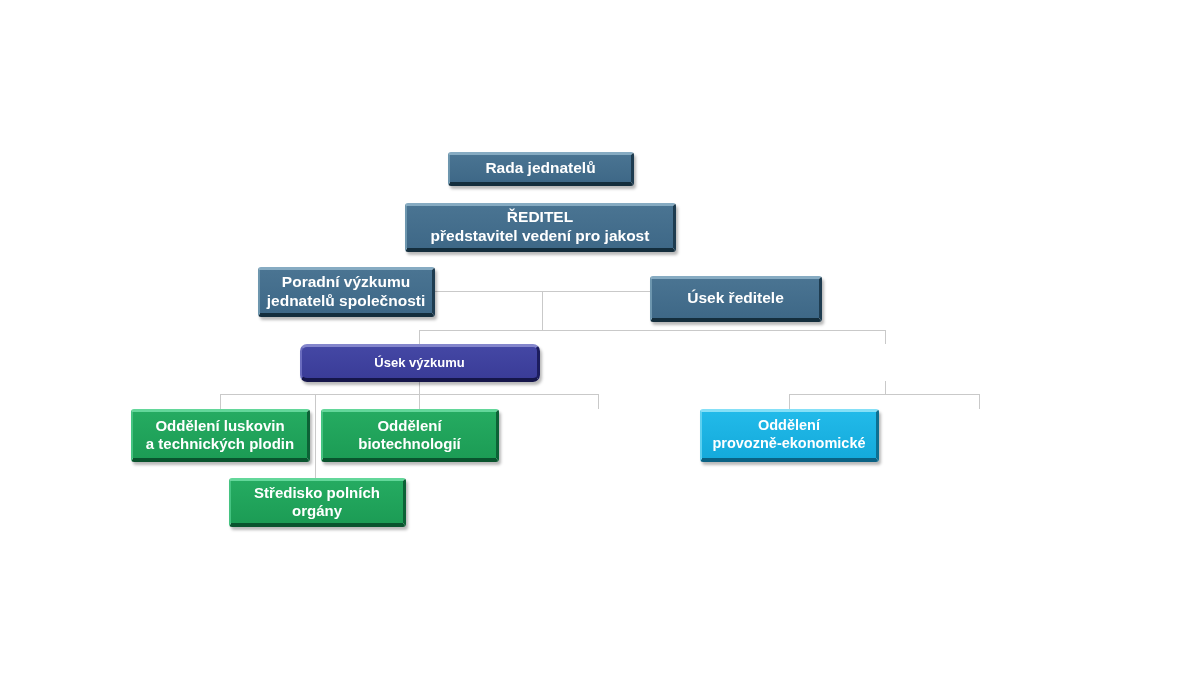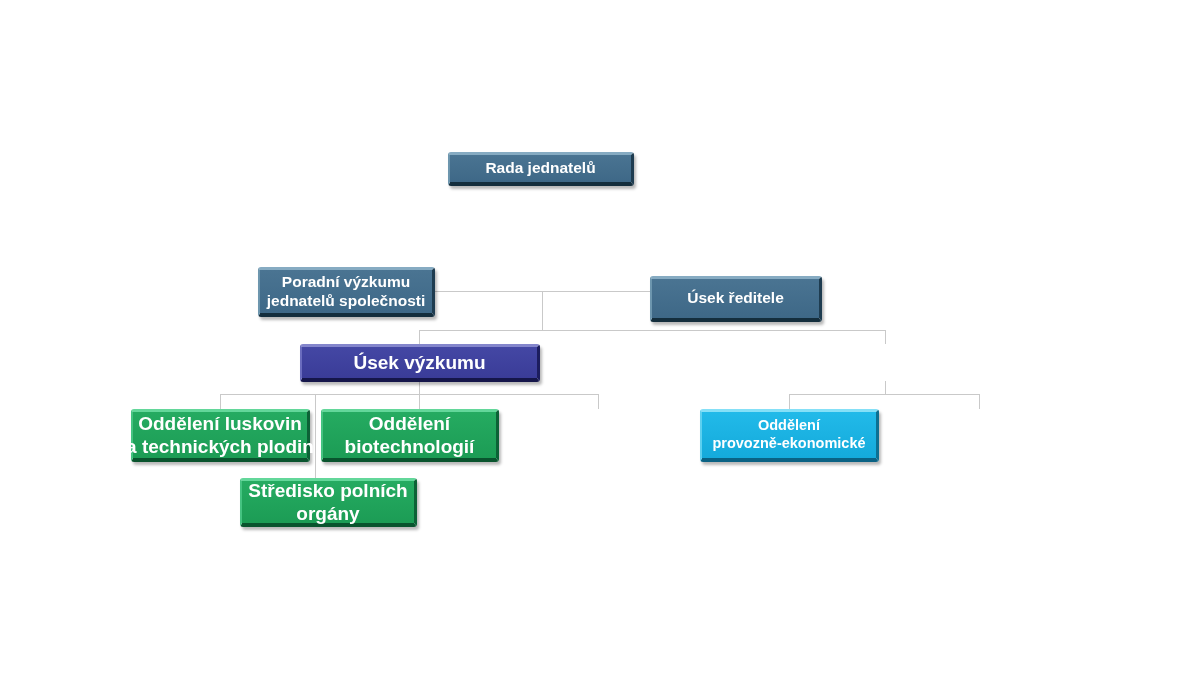--- a/index.html
+++ b/index.html
@@ -19,27 +19,28 @@
   .steel{
     background:linear-gradient(#4a7492,#3e6887);
     border-top:3px solid #86abc2;border-left:2px solid #6d96ae;
     border-right:3px solid #1e3c50;border-bottom:4px solid #142e3d;
     font-size:15.5px;
   }
   .indigo{
     background:linear-gradient(#4447a4,#3a3c98);
     border-top:3px solid #8486cc;border-left:2px solid #6a6cbe;
     border-right:3px solid #1c1d5e;border-bottom:4px solid #15164a;
-    font-size:19px;
+    font-size:13px;
+    border-radius:7px;
   }
   .green{
     background:linear-gradient(#25ab61,#1c9c55);
     border-top:3px solid #63d79a;border-left:2px solid #45c381;
     border-right:3px solid #0c6236;border-bottom:4px solid #09542e;
-    font-size:19px;
+    font-size:15px;
   }
   .cyan{
     background:linear-gradient(#22bae9,#14aadb);
     border-top:3px solid #85e0f7;border-left:2px solid #5cd0f0;
     border-right:3px solid #0c7092;border-bottom:4px solid #0a6284;
     font-size:14.5px;
   }
   .cline{position:absolute;background:#c9c9c9;}
   .cline.h{height:1px;}
   .cline.v{width:1px;}
@@ -64,20 +65,26 @@
   <div class="cline h" style="left:789px;top:394px;width:190px"></div>
   <div class="cline v" style="left:789px;top:394px;height:15px"></div>
   <div class="cline v" style="left:979px;top:394px;height:15px"></div>
 
   <div class="node steel" style="left:448px;top:152px;width:186px;height:34px">
     <div class="lbl">
         <span class="ln">Rada jednatelů</span>
       </div>
   </div>
 
+  <div class="node steel" style="left:405px;top:203px;width:271px;height:49px">
+    <div class="lbl">
+      <span class="ln">ŘEDITEL</span>
+      <span class="ln">představitel vedení pro jakost</span>
+    </div>
+  </div>
 
   <div class="node steel" style="left:258px;top:267px;width:177px;height:50px">
     <div class="lbl">
       <span class="ln">Poradní výzkumu</span>
       <span class="ln">jednatelů společnosti</span>
     </div>
   </div>
 
   <div class="node steel" style="left:650px;top:276px;width:172px;height:46px">
     <div class="lbl">
@@ -108,20 +115,20 @@
 
 
   <div class="node cyan" style="left:700px;top:409px;width:179px;height:53px">
     <div class="lbl">
       <span class="ln">Oddělení</span>
       <span class="ln">provozně-ekonomické</span>
     </div>
   </div>
 
 
-  <div class="node green" style="left:240px;top:478px;width:177px;height:49px">
+  <div class="node green" style="left:229px;top:478px;width:177px;height:49px">
     <div class="lbl">
       <span class="ln">Středisko polních</span>
       <span class="ln">orgány</span>
     </div>
   </div>
 
 </div>
 
 </body></html>

